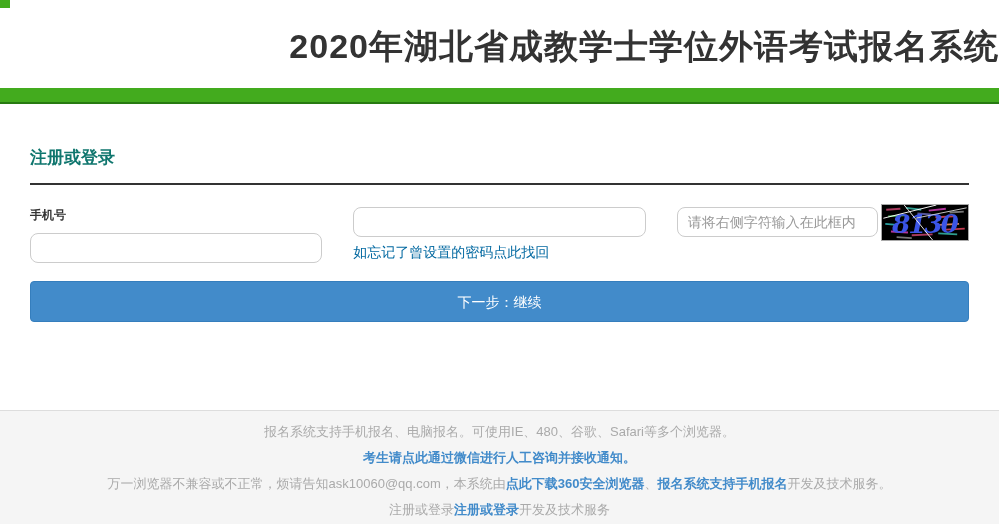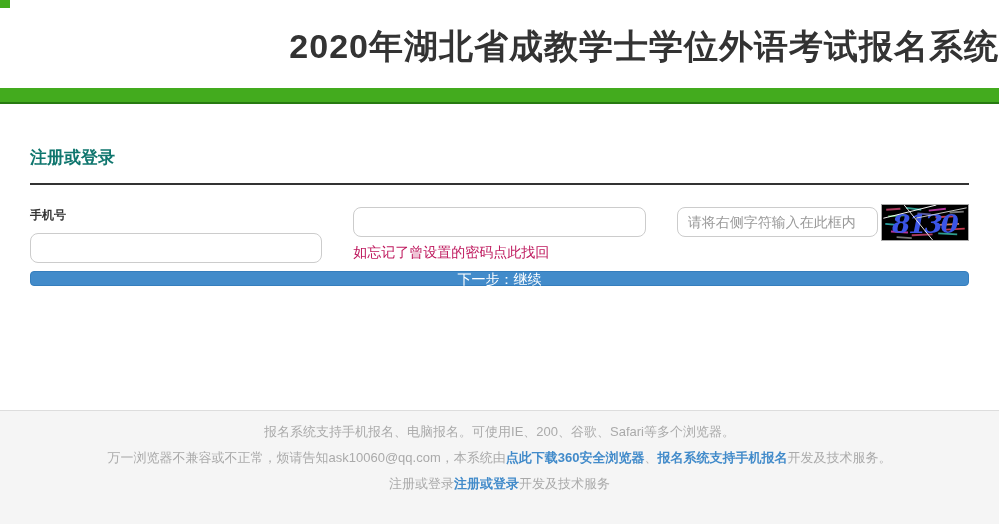--- a/index.html
+++ b/index.html
@@ -59,48 +59,48 @@
     font-size: 14px;
     color: #555;
     outline: none;
     background: #fff;
   }
   .text-input::placeholder { color: #999; }
   .forgot-link {
     display: inline-block;
     margin-top: 7px;
     font-size: 14px;
-    color: #be185d;
+    color: #0369a1;
     text-decoration: none;
     cursor: pointer;
   }
   .captcha-row { display: flex; align-items: flex-start; }
   .captcha-row .text-input { flex: 1; }
   .captcha-img {
     width: 88px; height: 37px;
     margin-left: 3px; margin-top: -3px;
     border: 1px solid #a9a9a9;
     background: #000;
     display: block;
     cursor: pointer;
     flex: none;
   }
   .submit-btn {
     display: block;
     width: 100%;
-    margin-top: 8px;
-    height: 15px;
+    margin-top: 18px;
+    height: 41px;
     background: #428bca;
     border: 1px solid #357ebd;
     border-radius: 4px;
     color: #fff;
     font-size: 14px;
     line-height: 1;
     cursor: pointer;
-    font-family: Liberation Mono, monospace;
+    font-family: Liberation Sans, sans-serif;
   }
   .footer {
     position: absolute;
     left: 0; right: 0; bottom: 0;
     height: 114px;
     background: #f5f5f5;
     border-top: 1px solid #ddd;
     text-align: center;
     font-size: 13px;
     padding-top: 8px;
@@ -167,16 +167,17 @@
         </svg>
       </div>
     </div>
 
   </div>
 
   <button class="submit-btn">下一步：继续</button>
 </div>
 
 <div class="footer">
-  <p class="muted">报名系统支持手机报名、电脑报名。可使用IE、200、谷歌、Safari等多个浏览器。</p>
+  <p class="muted">报名系统支持手机报名、电脑报名。可使用IE、480、谷歌、Safari等多个浏览器。</p>
+  <p><a class="bold">考生请点此通过微信进行人工咨询并接收通知。</a></p>
   <p class="muted"><span>万一浏览器不兼容或不正常，烦请告知ask10060@qq.com，本系统由</span><a class="bold">点此下载360安全浏览器</a><span>、</span><a class="bold">报名系统支持手机报名</a><span>开发及技术服务。</span></p>
   <p class="muted"><span>注册或登录</span><a class="bold">注册或登录</a><span>开发及技术服务</span></p>
 </div>
 
 </body></html>

